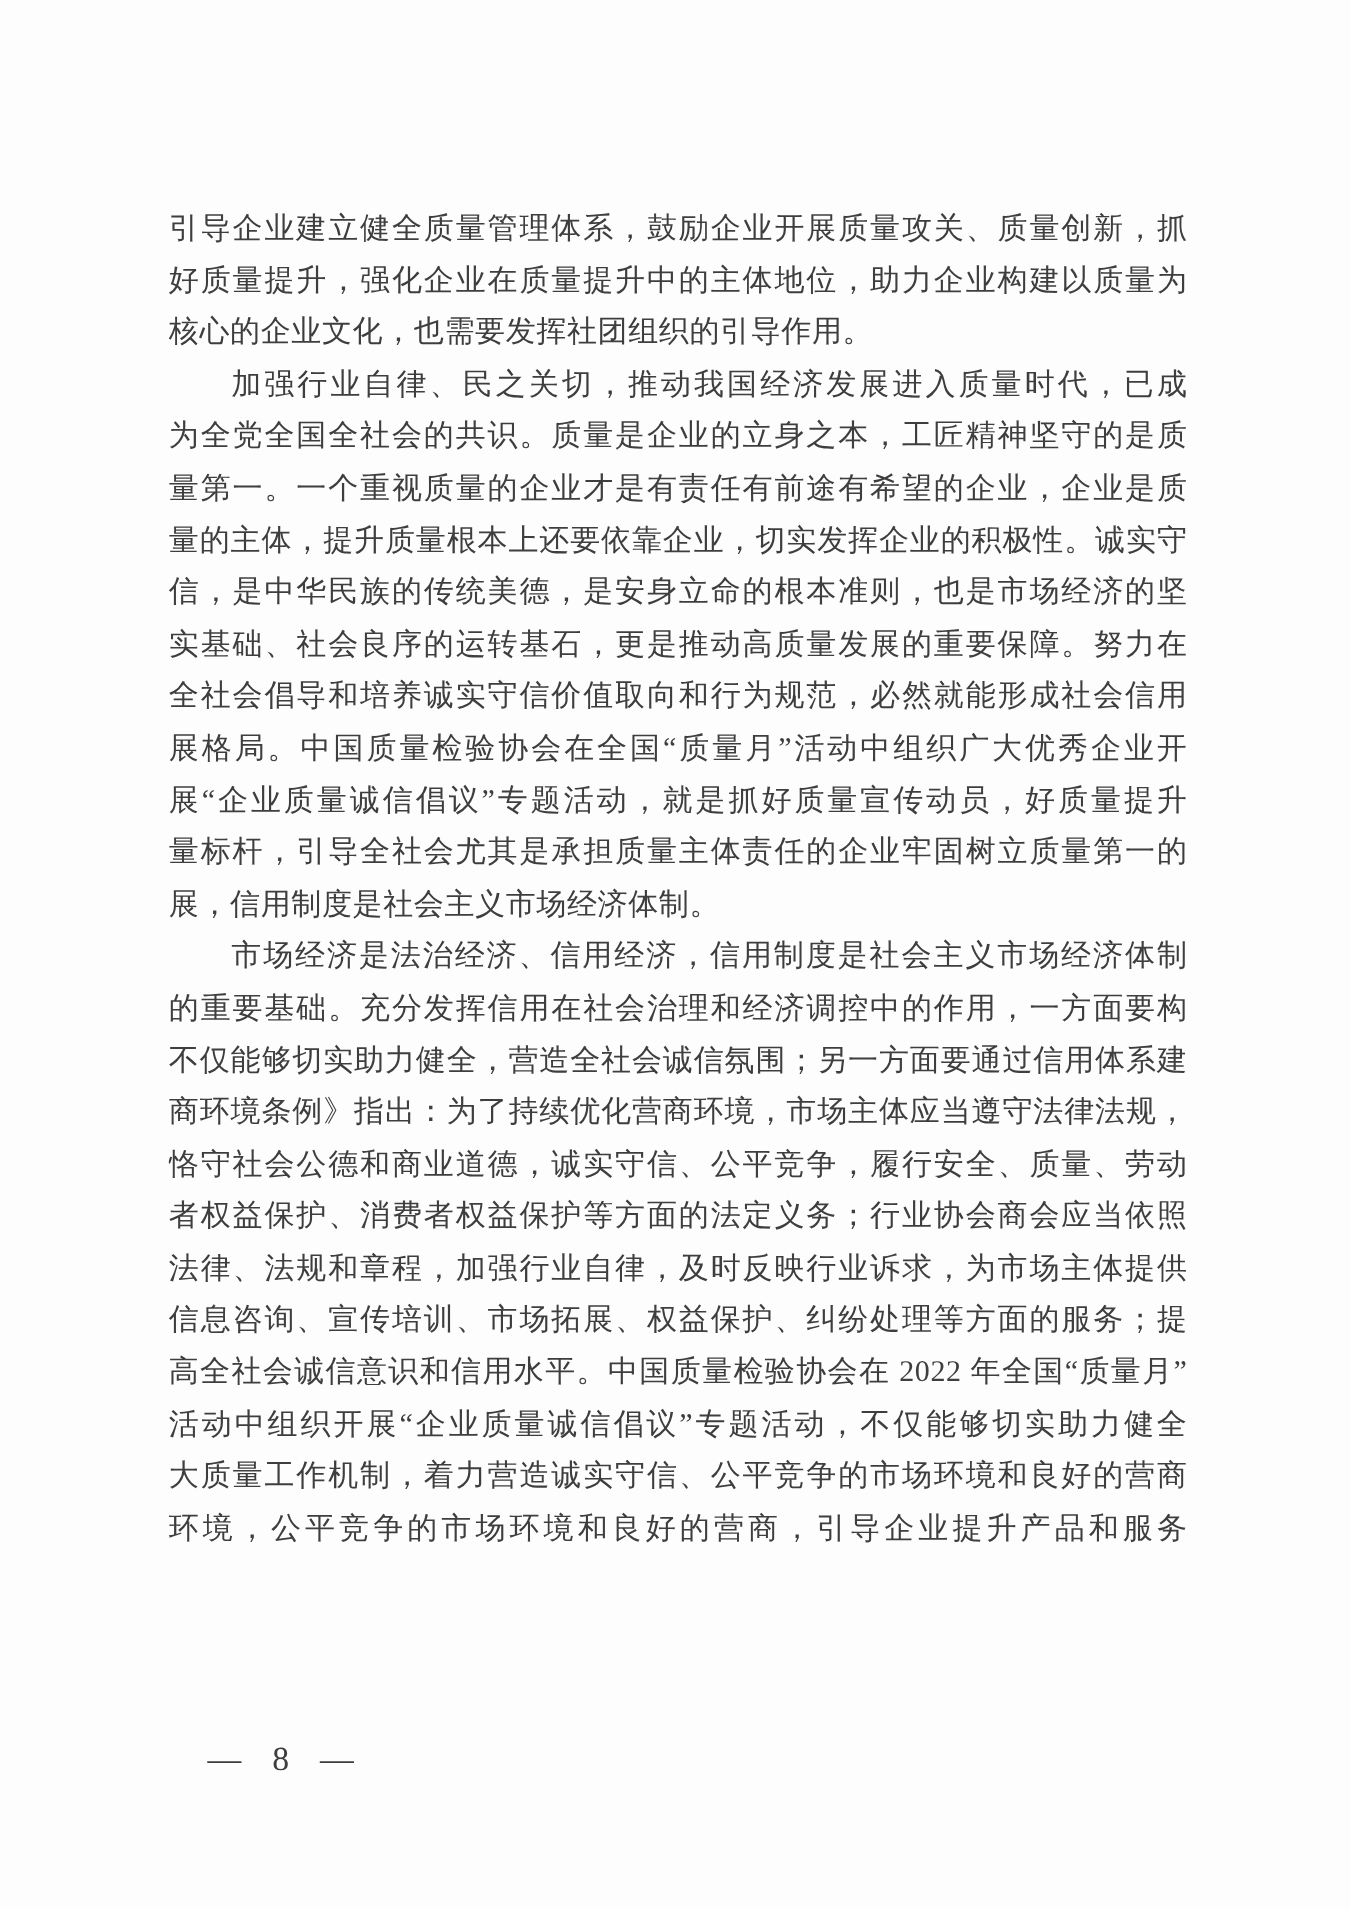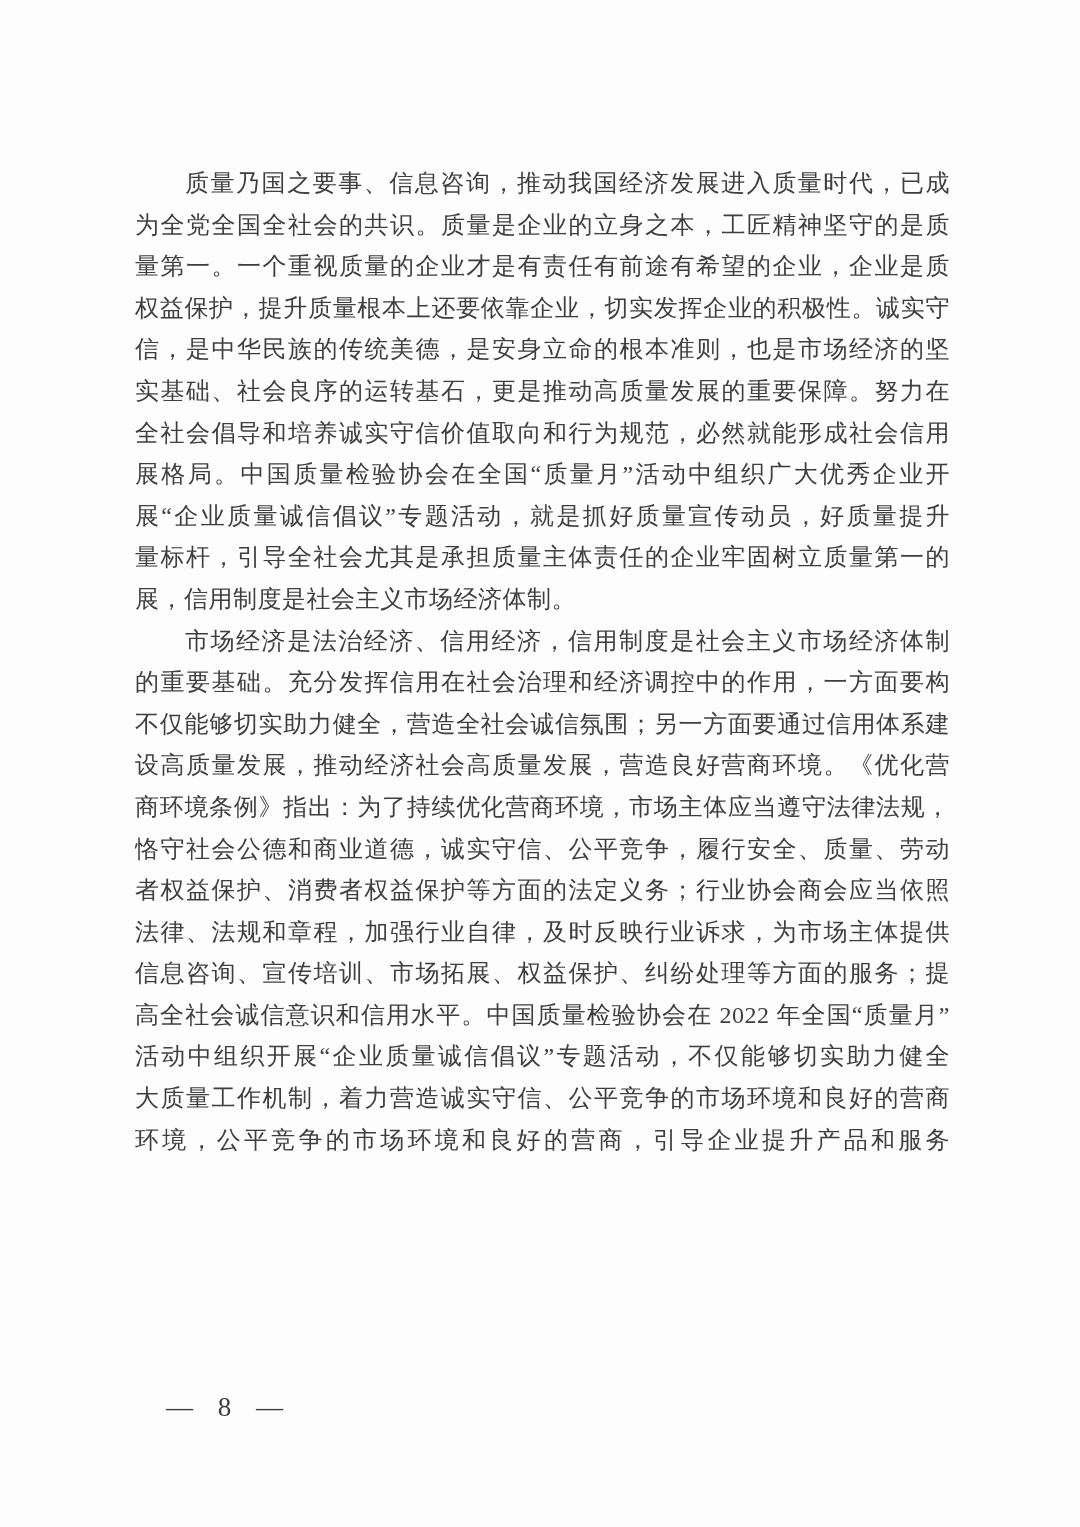--- a/index.html
+++ b/index.html
@@ -53,40 +53,44 @@
     letter-spacing: 9px;
     white-space: nowrap;
   }
 </style>
 </head>
 <body>
 
 <div class="page">
   <main class="text-block">
 
+    <section class="para">
+      <div class="line">引导企业建立健全质量管理体系，鼓励企业开展质量攻关、质量创新，抓</div>
+      <div class="line">好质量提升，强化企业在质量提升中的主体地位，助力企业构建以质量为</div>
+      <div class="line para-end">核心的企业文化，也需要发挥社团组织的引导作用。</div>
+    </section>
 
     <section class="para">
-      <div class="line indent">质量乃国之要事、信息咨询，推动我国经济发展进入质量时代，已成</div>
+      <div class="line indent">加强行业自律、民之关切，推动我国经济发展进入质量时代，已成</div>
       <div class="line">为全党全国全社会的共识。质量是企业的立身之本，工匠精神坚守的是质</div>
       <div class="line">量第一。一个重视质量的企业才是有责任有前途有希望的企业，企业是质</div>
-      <div class="line">权益保护，提升质量根本上还要依靠企业，切实发挥企业的积极性。诚实守</div>
+      <div class="line">量的主体，提升质量根本上还要依靠企业，切实发挥企业的积极性。诚实守</div>
       <div class="line">信，是中华民族的传统美德，是安身立命的根本准则，也是市场经济的坚</div>
       <div class="line">实基础、社会良序的运转基石，更是推动高质量发展的重要保障。努力在</div>
       <div class="line">全社会倡导和培养诚实守信价值取向和行为规范，必然就能形成社会信用</div>
       <div class="line">展格局。中国质量检验协会在全国“质量月”活动中组织广大优秀企业开</div>
       <div class="line">展“企业质量诚信倡议”专题活动，就是抓好质量宣传动员，好质量提升</div>
       <div class="line">量标杆，引导全社会尤其是承担质量主体责任的企业牢固树立质量第一的</div>
       <div class="line para-end">展，信用制度是社会主义市场经济体制。</div>
     </section>
 
     <section class="para">
       <div class="line indent">市场经济是法治经济、信用经济，信用制度是社会主义市场经济体制</div>
       <div class="line">的重要基础。充分发挥信用在社会治理和经济调控中的作用，一方面要构</div>
       <div class="line">不仅能够切实助力健全，营造全社会诚信氛围；另一方面要通过信用体系建</div>
-      <div class="line">设高质量发展，推动经济社会高质量发展，营造良好营商环境。《优化营</div>
       <div class="line">商环境条例》指出：为了持续优化营商环境，市场主体应当遵守法律法规，</div>
       <div class="line">恪守社会公德和商业道德，诚实守信、公平竞争，履行安全、质量、劳动</div>
       <div class="line">者权益保护、消费者权益保护等方面的法定义务；行业协会商会应当依照</div>
       <div class="line">法律、法规和章程，加强行业自律，及时反映行业诉求，为市场主体提供</div>
       <div class="line">信息咨询、宣传培训、市场拓展、权益保护、纠纷处理等方面的服务；提</div>
       <div class="line">高全社会诚信意识和信用水平。中国质量检验协会在 2022 年全国“质量月”</div>
       <div class="line">活动中组织开展“企业质量诚信倡议”专题活动，不仅能够切实助力健全</div>
       <div class="line">大质量工作机制，着力营造诚实守信、公平竞争的市场环境和良好的营商</div>
       <div class="line">环境，公平竞争的市场环境和良好的营商，引导企业提升产品和服务</div>
     </section>

